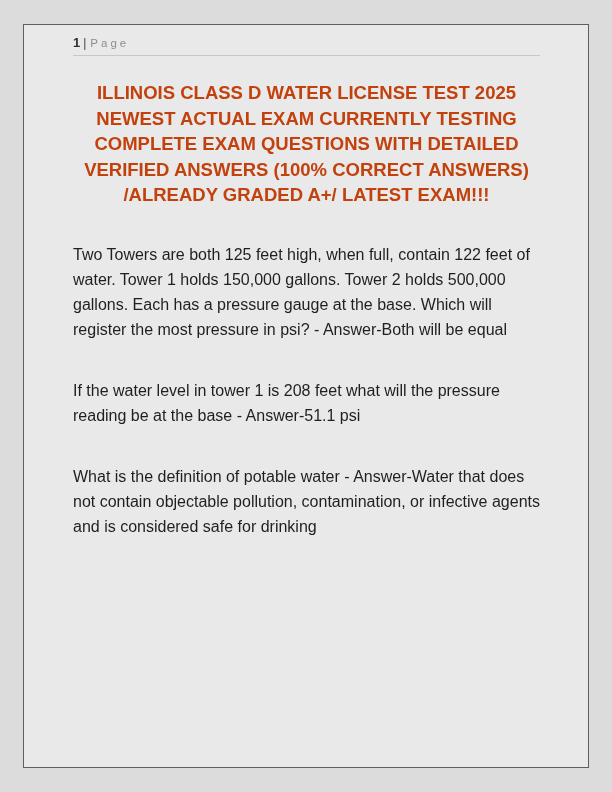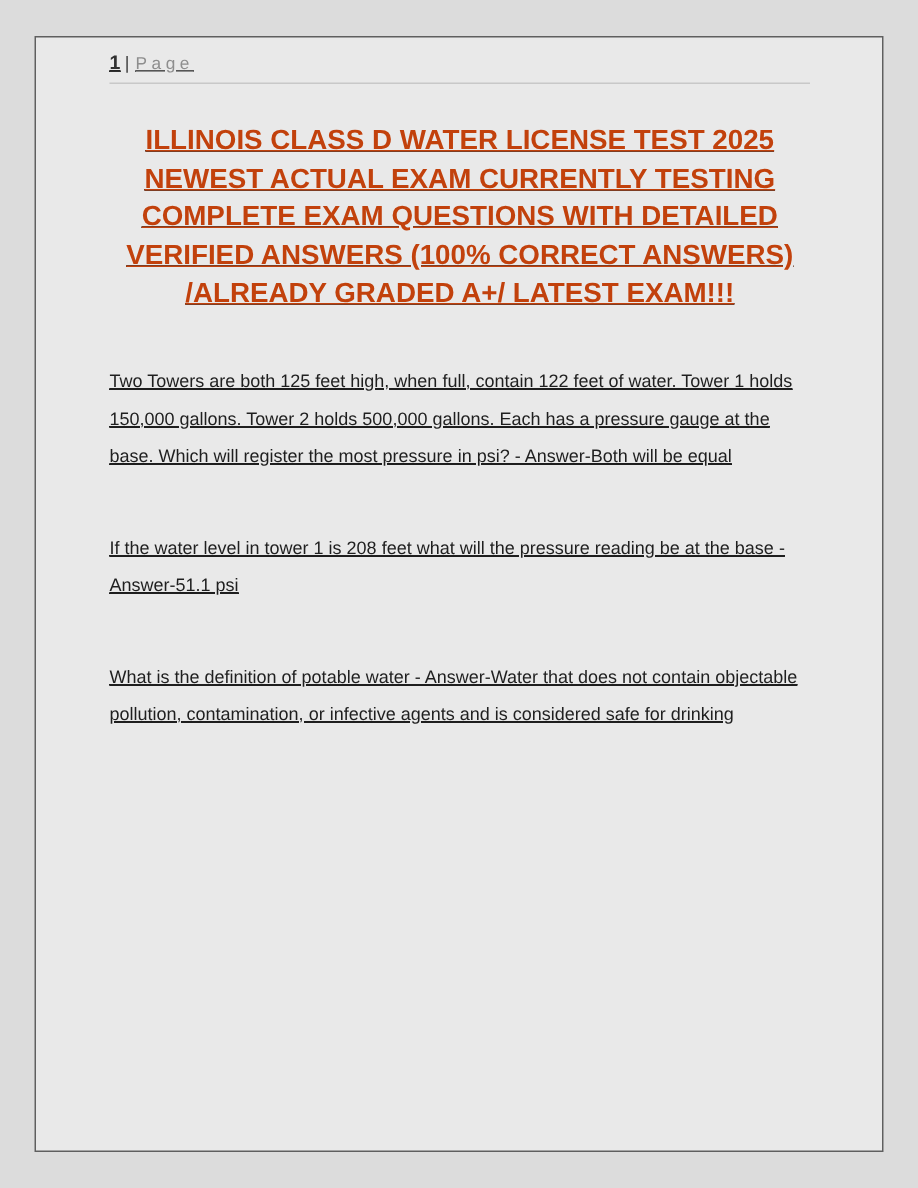--- a/index.html
+++ b/index.html
@@ -1,15 +1,15 @@
 <!DOCTYPE html>
 <html><head>
 <meta charset="utf-8">
 <style>
-  * { margin: 0; padding: 0; box-sizing: border-box; text-decoration: underline; }
+  * { margin: 0; padding: 0; box-sizing: border-box; }
   html, body {
     width: 612px;
     height: 792px;
     overflow: hidden;
     background: #dcdcdc;
     font-family: "Liberation Sans", sans-serif;
   }
   .page {
     position: absolute;
     left: 23px;
@@ -45,21 +45,21 @@
   }
   .doc-title {
     margin: 24px 0 34px 0;
     font-size: 18.5px;
     line-height: 25.5px;
     font-weight: 700;
     text-align: center;
     color: #c2410c;
   }
   .doc-body p {
-    font-size: 12px;
+    font-size: 16px;
     line-height: 25px;
     color: #1f1f1f;
     margin: 0 0 36px 0;
     text-align: left;
   }
 </style>
 </head>
 <body>
 
 <div class="page">

